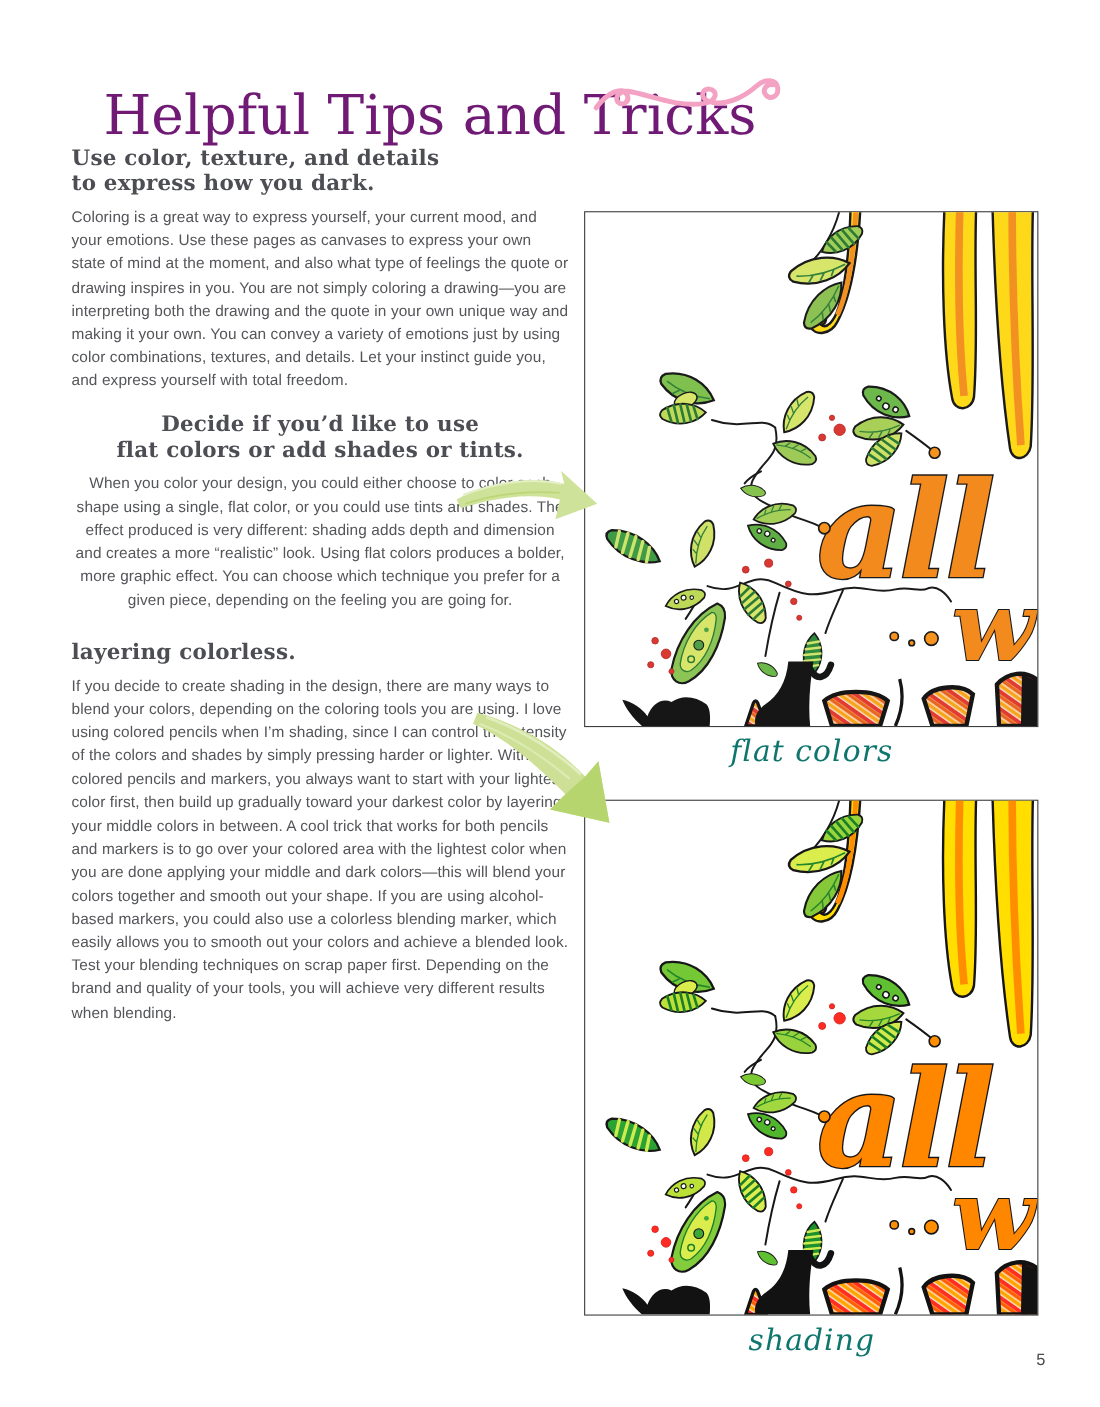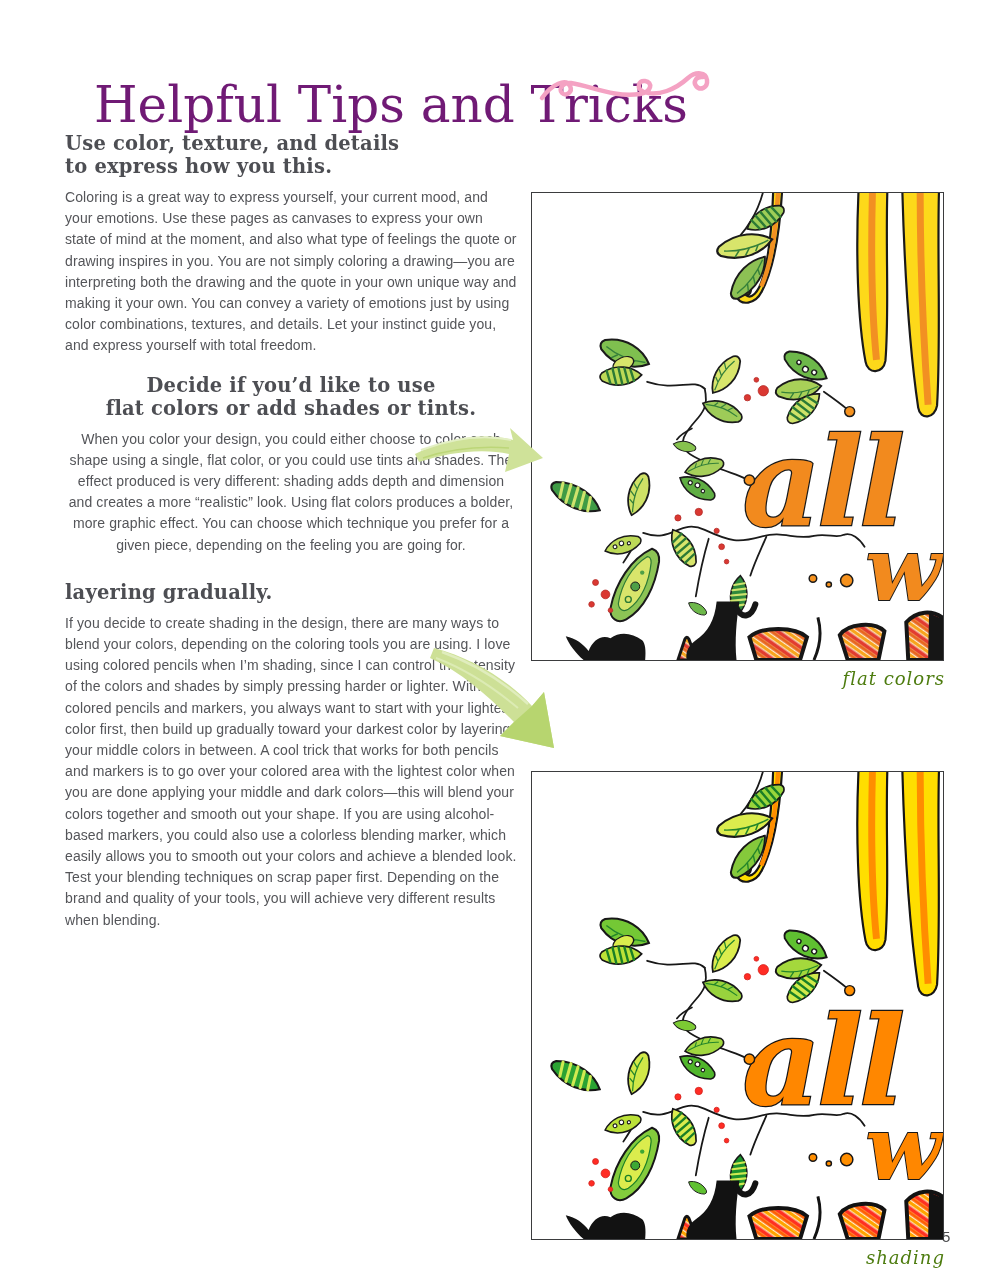--- a/index.html
+++ b/index.html
@@ -11,26 +11,26 @@
   .flourish{position:absolute;left:536px;top:54px;}
   
   .text-col{position:absolute;left:65px;top:132px;width:452px;}
   .sec-h{font-family:"DejaVu Serif",serif;font-weight:700;color:#4d4e53;
          font-size:19.5px;line-height:23px;margin:0;letter-spacing:.2px;}
   .sec-h span{display:block;}
   .sec-p{color:#545559;font-size:14px;line-height:21.2px;margin:9px 0 0 0;letter-spacing:.1px;}
   .sec2{margin-top:17px;text-align:center;} .sec3{margin-top:25px;}
   
   .fig{position:absolute;left:531px;width:414px;margin:0;z-index:1;}
-  .fig-flat{top:192px;} .fig-shaded{top:727px;margin-top:44px;}
+  .fig-flat{top:192px;} .fig-shaded{top:727px;}
   .fig-frame{width:411px;height:467px;border:1.5px solid #3b3c3e;background:#fff;}
   .fig-frame svg{display:block;width:100%;height:100%;}
   .fig-shaded .fig-frame svg{filter:saturate(1.25) contrast(1.04);}
-  .fig-cap{font-family:"DejaVu Serif",serif;font-style:italic;font-size:18px;color:#4d7c0f;
-           text-align:right;margin-top:7px;letter-spacing:1px;}
+  .fig-cap{font-family:"DejaVu Serif",serif;font-style:italic;font-size:27px;color:#0f766e;
+           text-align:center;margin-top:7px;letter-spacing:1px;}
   .arrow{position:absolute;z-index:5;}
   .arrow1{left:413px;top:424px;} .arrow2{left:428px;top:642px;}
   .page-num{position:absolute;left:942px;top:1228px;font-size:15px;color:#4b4c4e;}
   .defs-holder{position:absolute;width:0;height:0;overflow:hidden;}
   
   .lo{stroke:#1b1b1b;stroke-width:1.7;}
   .vein{fill:none;stroke:#35803a;stroke-width:1.2;}
   .sd{fill:none;stroke:#2c7a35;stroke-width:2.4;stroke-linecap:round;}
   .sl{fill:none;stroke:#cfe36d;stroke-width:2.4;stroke-linecap:round;}
   .dotr{fill:#ffffff;stroke:#1b1b1b;stroke-width:1.2;}
@@ -159,34 +159,34 @@
 
   <h1 class="title">Helpful Tips and Tricks</h1>
   <svg class="flourish" width="184" height="58" viewBox="0 0 184 58">
     <path d="M6,44 C16,30 30,24 34,32 C37,38 30,43 26,39 C22,35 27,28 35,29 C55,32 78,44 104,40 C116,38 117,28 109,27 C102,26 100,35 108,38 C122,43 140,35 152,24 C160,17 170,18 171,26 C172,34 164,37 160,32 C157,28 160,22 167,23" fill="none" stroke="#f4a2c3" stroke-width="4.5" stroke-linecap="round"></path>
   </svg>
 
   <div class="text-col">
     <section>
       <h2 class="sec-h">
         <span>Use color, texture, and details</span>
-        <span>to express how you this.</span>
+        <span>to express how you dark.</span>
       </h2>
       <p class="sec-p">Coloring is a great way to express yourself, your current mood, and your emotions. Use these pages as canvases to express your own state of mind at the moment, and also what type of feelings the quote or drawing inspires in you. You are not simply coloring a drawing—you are interpreting both the drawing and the quote in your own unique way and making it your own. You can convey a variety of emotions just by using color combinations, textures, and details. Let your instinct guide you, and express yourself with total freedom.</p>
     </section>
     <section class="sec2">
       <h2 class="sec-h">
         <span>Decide if you’d like to use</span>
         <span>flat colors or add shades or tints.</span>
       </h2>
       <p class="sec-p">When you color your design, you could either choose to color each shape using a single, flat color, or you could use tints and shades. The effect produced is very different: shading adds depth and dimension and creates a more “realistic” look. Using flat colors produces a bolder, more graphic effect. You can choose which technique you prefer for a given piece, depending on the feeling you are going for.</p>
     </section>
     <section class="sec3">
       <h2 class="sec-h">
-        <span>layering gradually.</span>
+        <span>layering colorless.</span>
       </h2>
       <p class="sec-p">If you decide to create shading in the design, there are many ways to blend your colors, depending on the coloring tools you are using. I love using colored pencils when I’m shading, since I can control the intensity of the colors and shades by simply pressing harder or lighter. With colored pencils and markers, you always want to start with your lightest color first, then build up gradually toward your darkest color by layering your middle colors in between. A cool trick that works for both pencils and markers is to go over your colored area with the lightest color when you are done applying your middle and dark colors—this will blend your colors together and smooth out your shape. If you are using alcohol-based markers, you could also use a colorless blending marker, which easily allows you to smooth out your colors and achieve a blended look. Test your blending techniques on scrap paper first. Depending on the brand and quality of your tools, you will achieve very different results when blending.</p>
     </section>
   </div>
 
   <figure class="fig fig-flat">
     <div class="fig-frame">
       <svg viewBox="0 0 414 470" preserveAspectRatio="none">
           <use href="#artwork"></use>
         </svg>

